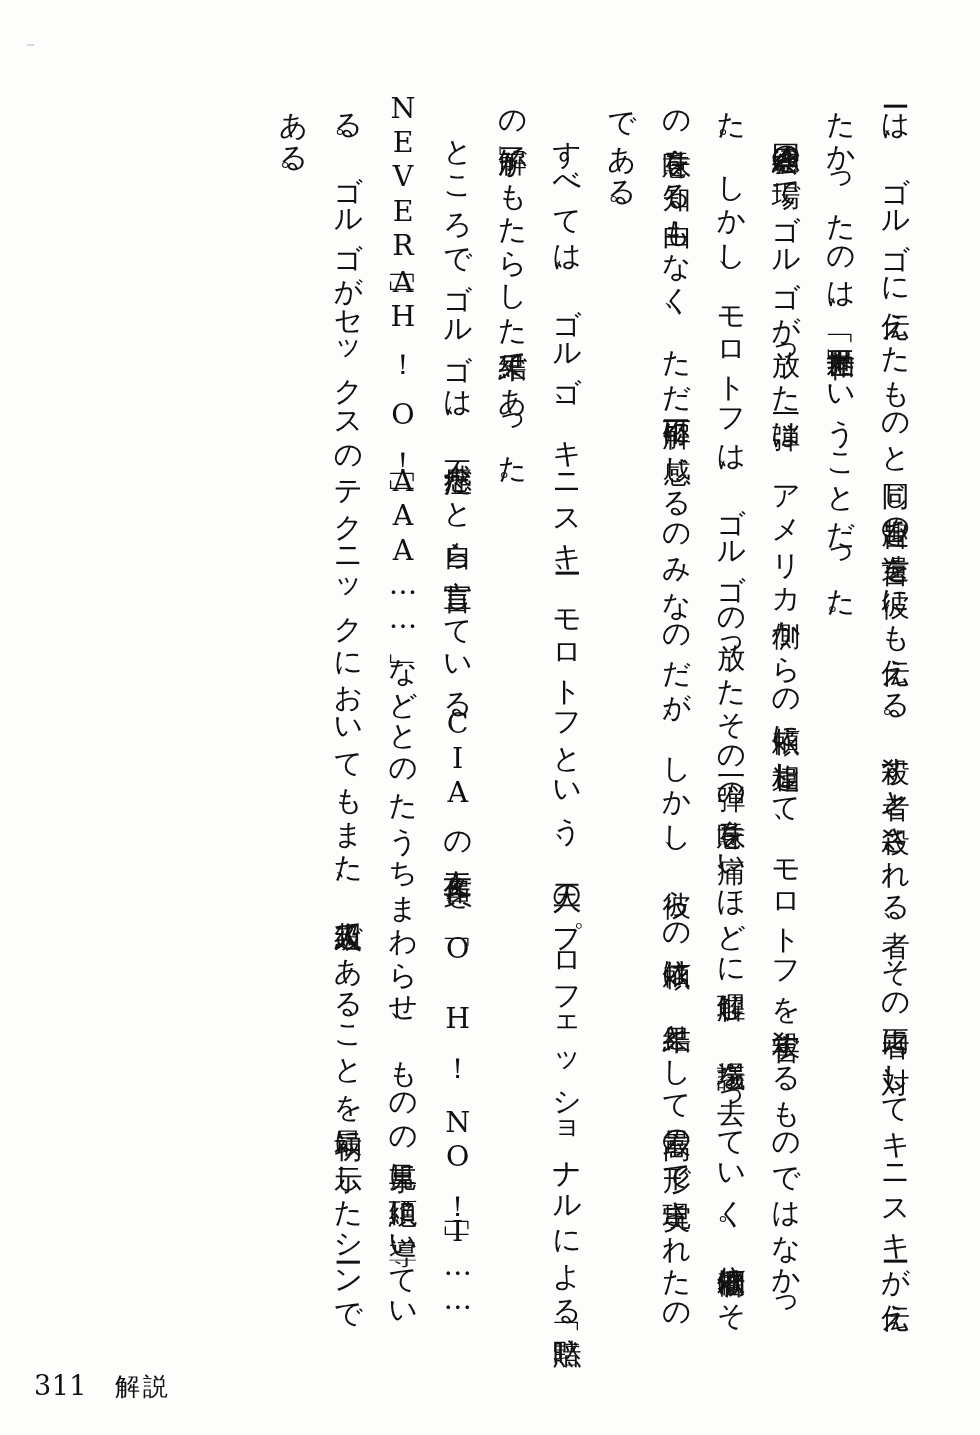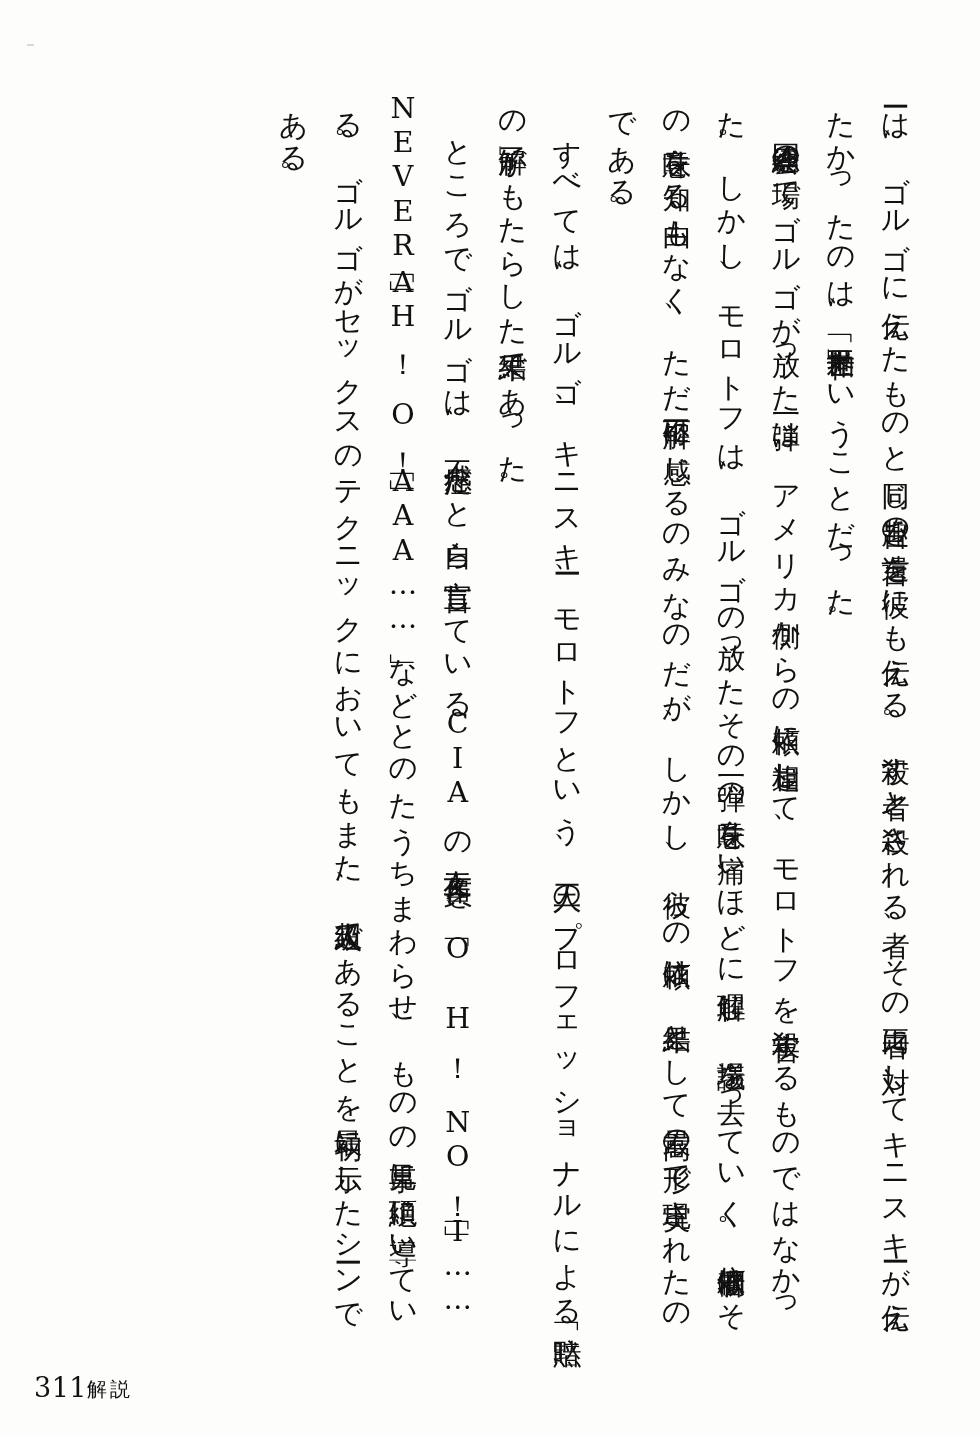--- a/index.html
+++ b/index.html
@@ -40,31 +40,32 @@
   .body-text p.noindent {
     text-indent: 0;
   }
 
   
   .footer {
     position: absolute;
     left: 34px;
     bottom: 32px;
     display: flex;
-    align-items: flex-end;
+    align-items: flex-start;
+    gap: 28px;
     color: #111111;
   }
   .folio {
     font-family: "DejaVu Serif", "Liberation Serif", serif;
     font-size: 27px;
     letter-spacing: 0.5px;
   }
   .running-head {
     font-family: Liberation Serif, serif;
-    font-size: 20px;
+    font-size: 25px;
     letter-spacing: 3px;
   }
 
   
   .scan-mark {
     position: absolute;
     left: 27px;
     top: 44px;
     width: 7px;
     height: 2px;

